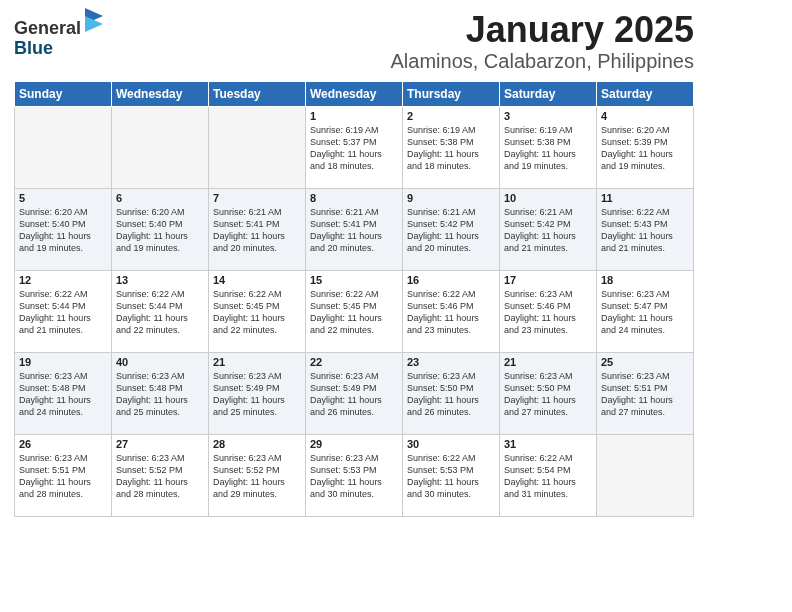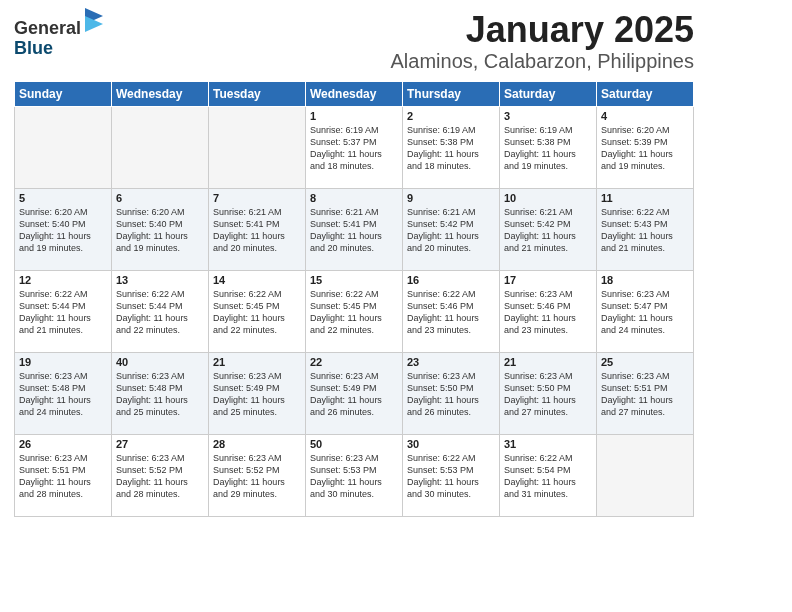--- a/index.html
+++ b/index.html
@@ -304,21 +304,21 @@
 Sunset: 5:52 PM
 Daylight: 11 hours and 28 minutes.</div>
           </td>
           <td>
             <div class="day-num">28</div>
             <div class="day-info" style="white-space: pre-line;">Sunrise: 6:23 AM
 Sunset: 5:52 PM
 Daylight: 11 hours and 29 minutes.</div>
           </td>
           <td>
-            <div class="day-num">50</div>
+            <div class="day-num">29</div>
             <div class="day-info" style="white-space: pre-line;">Sunrise: 6:23 AM
 Sunset: 5:53 PM
 Daylight: 11 hours and 30 minutes.</div>
           </td>
           <td>
             <div class="day-num">30</div>
             <div class="day-info" style="white-space: pre-line;">Sunrise: 6:22 AM
 Sunset: 5:53 PM
 Daylight: 11 hours and 30 minutes.</div>
           </td>

